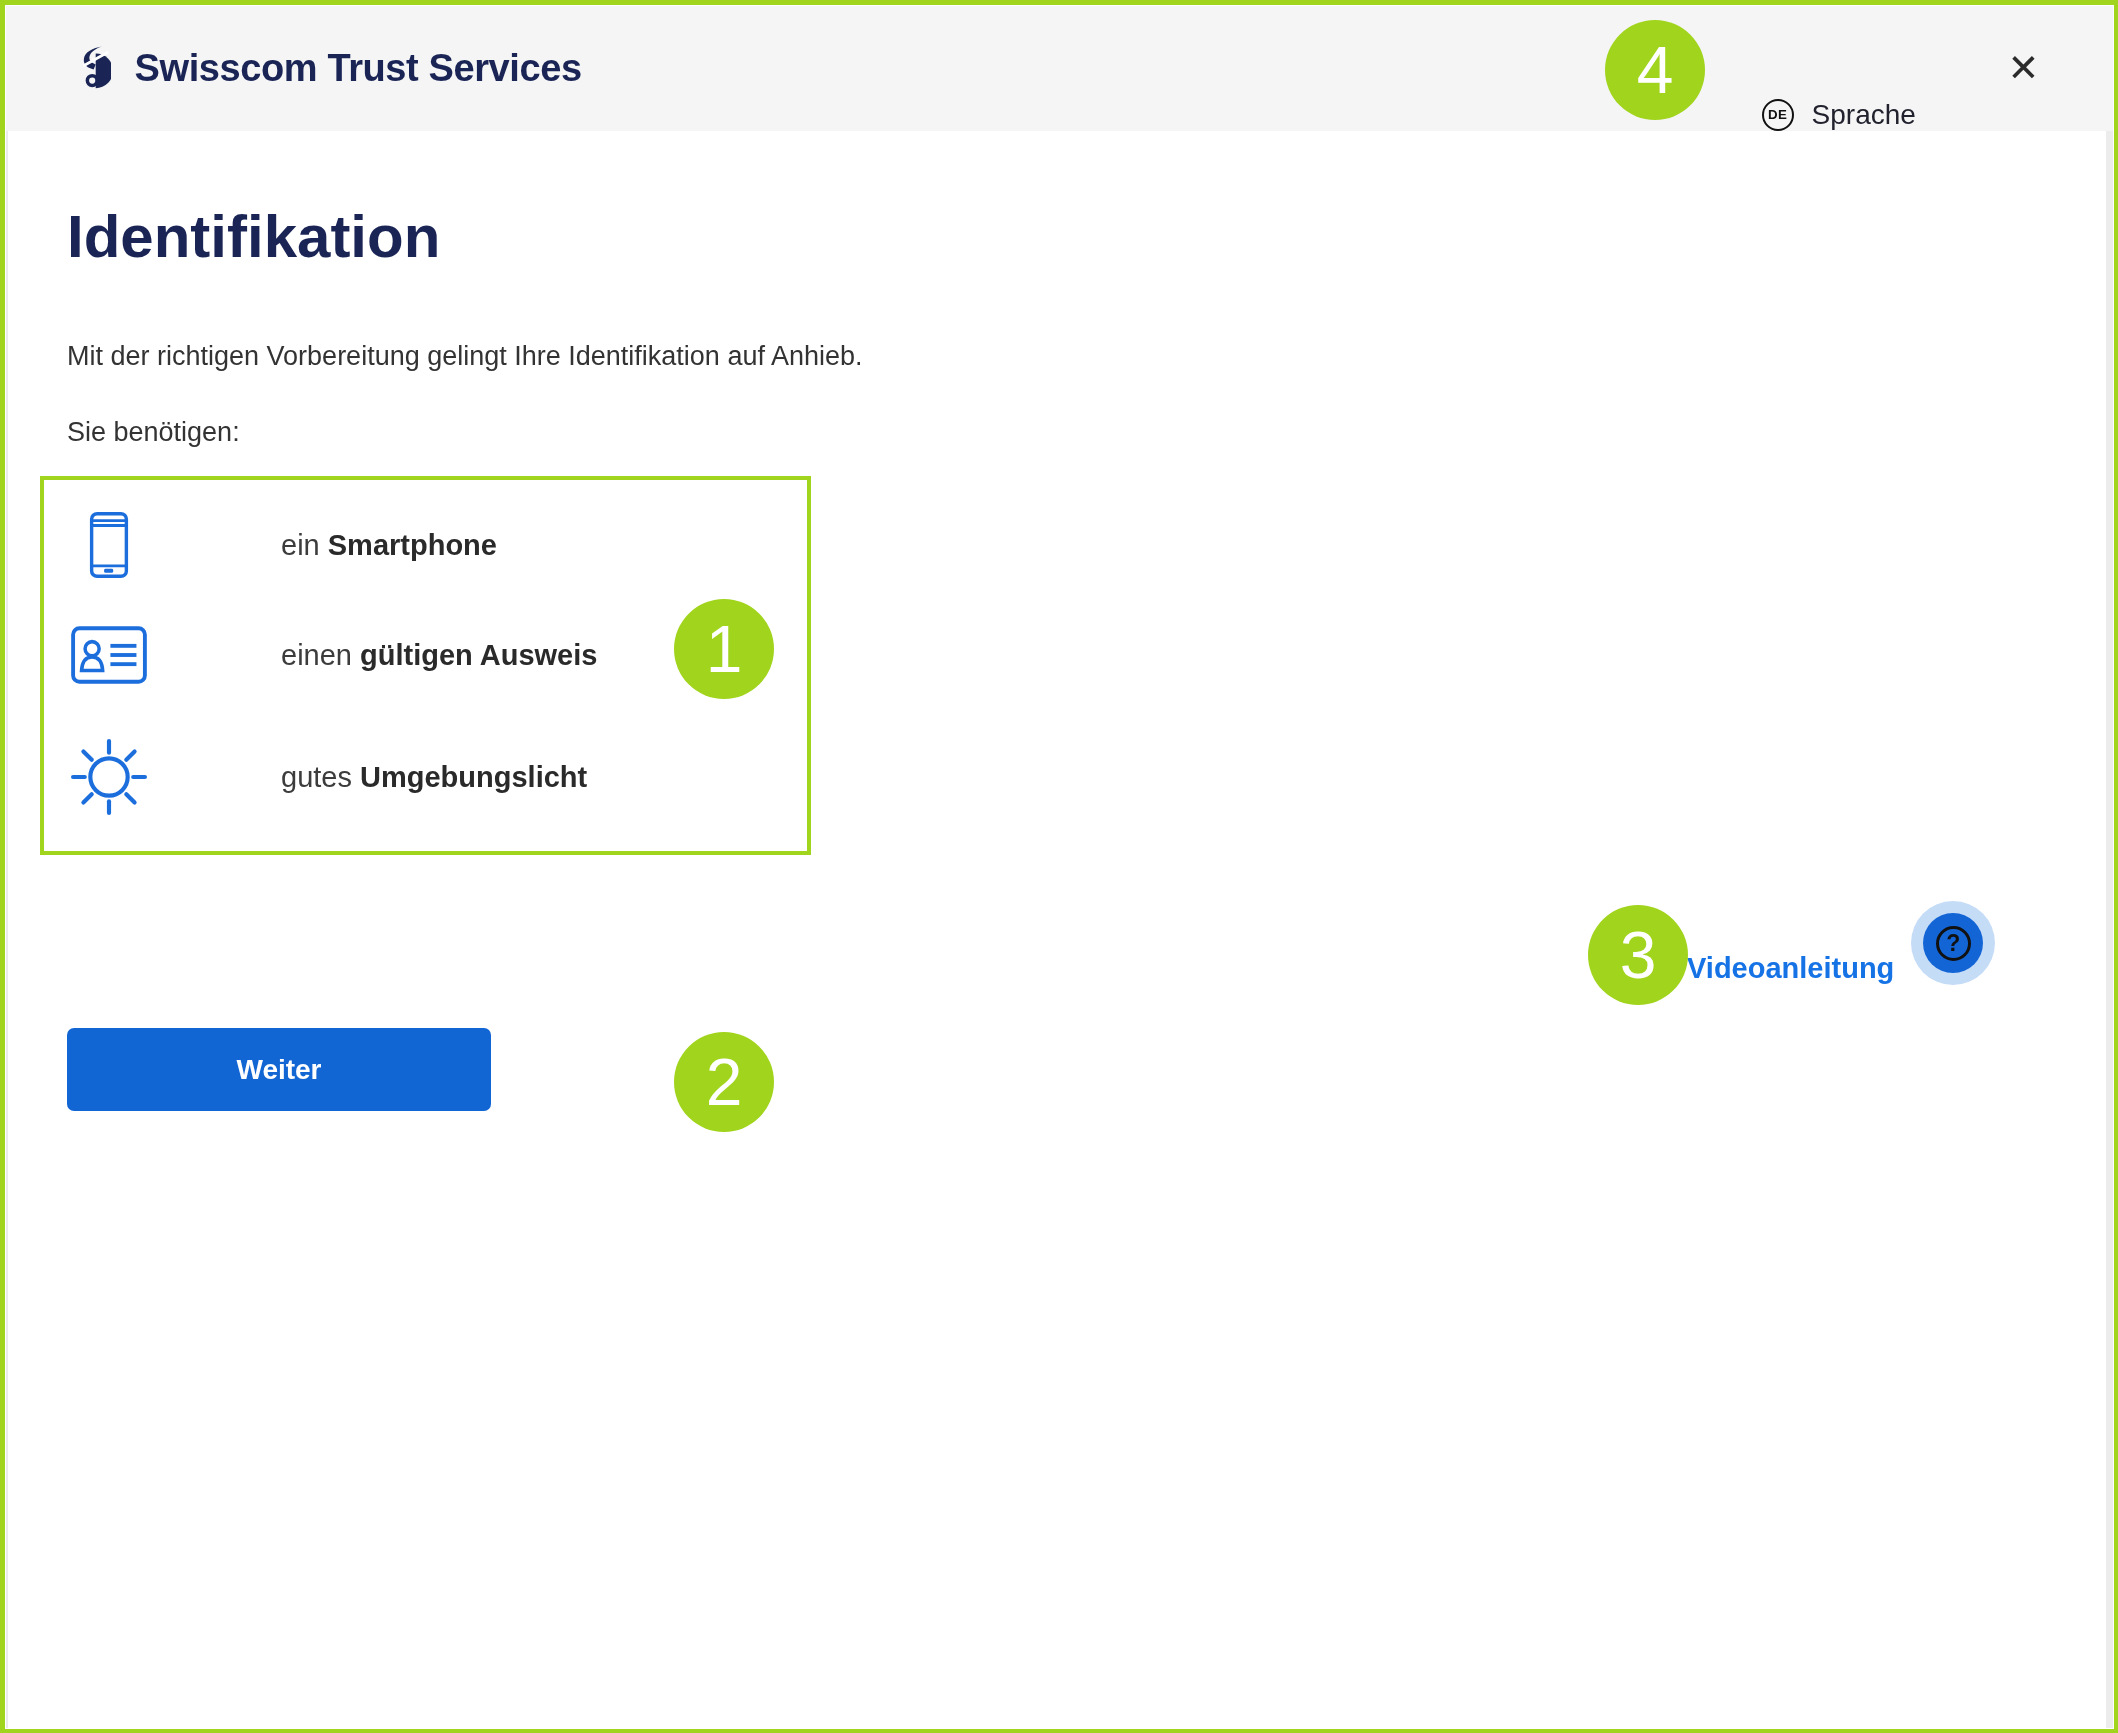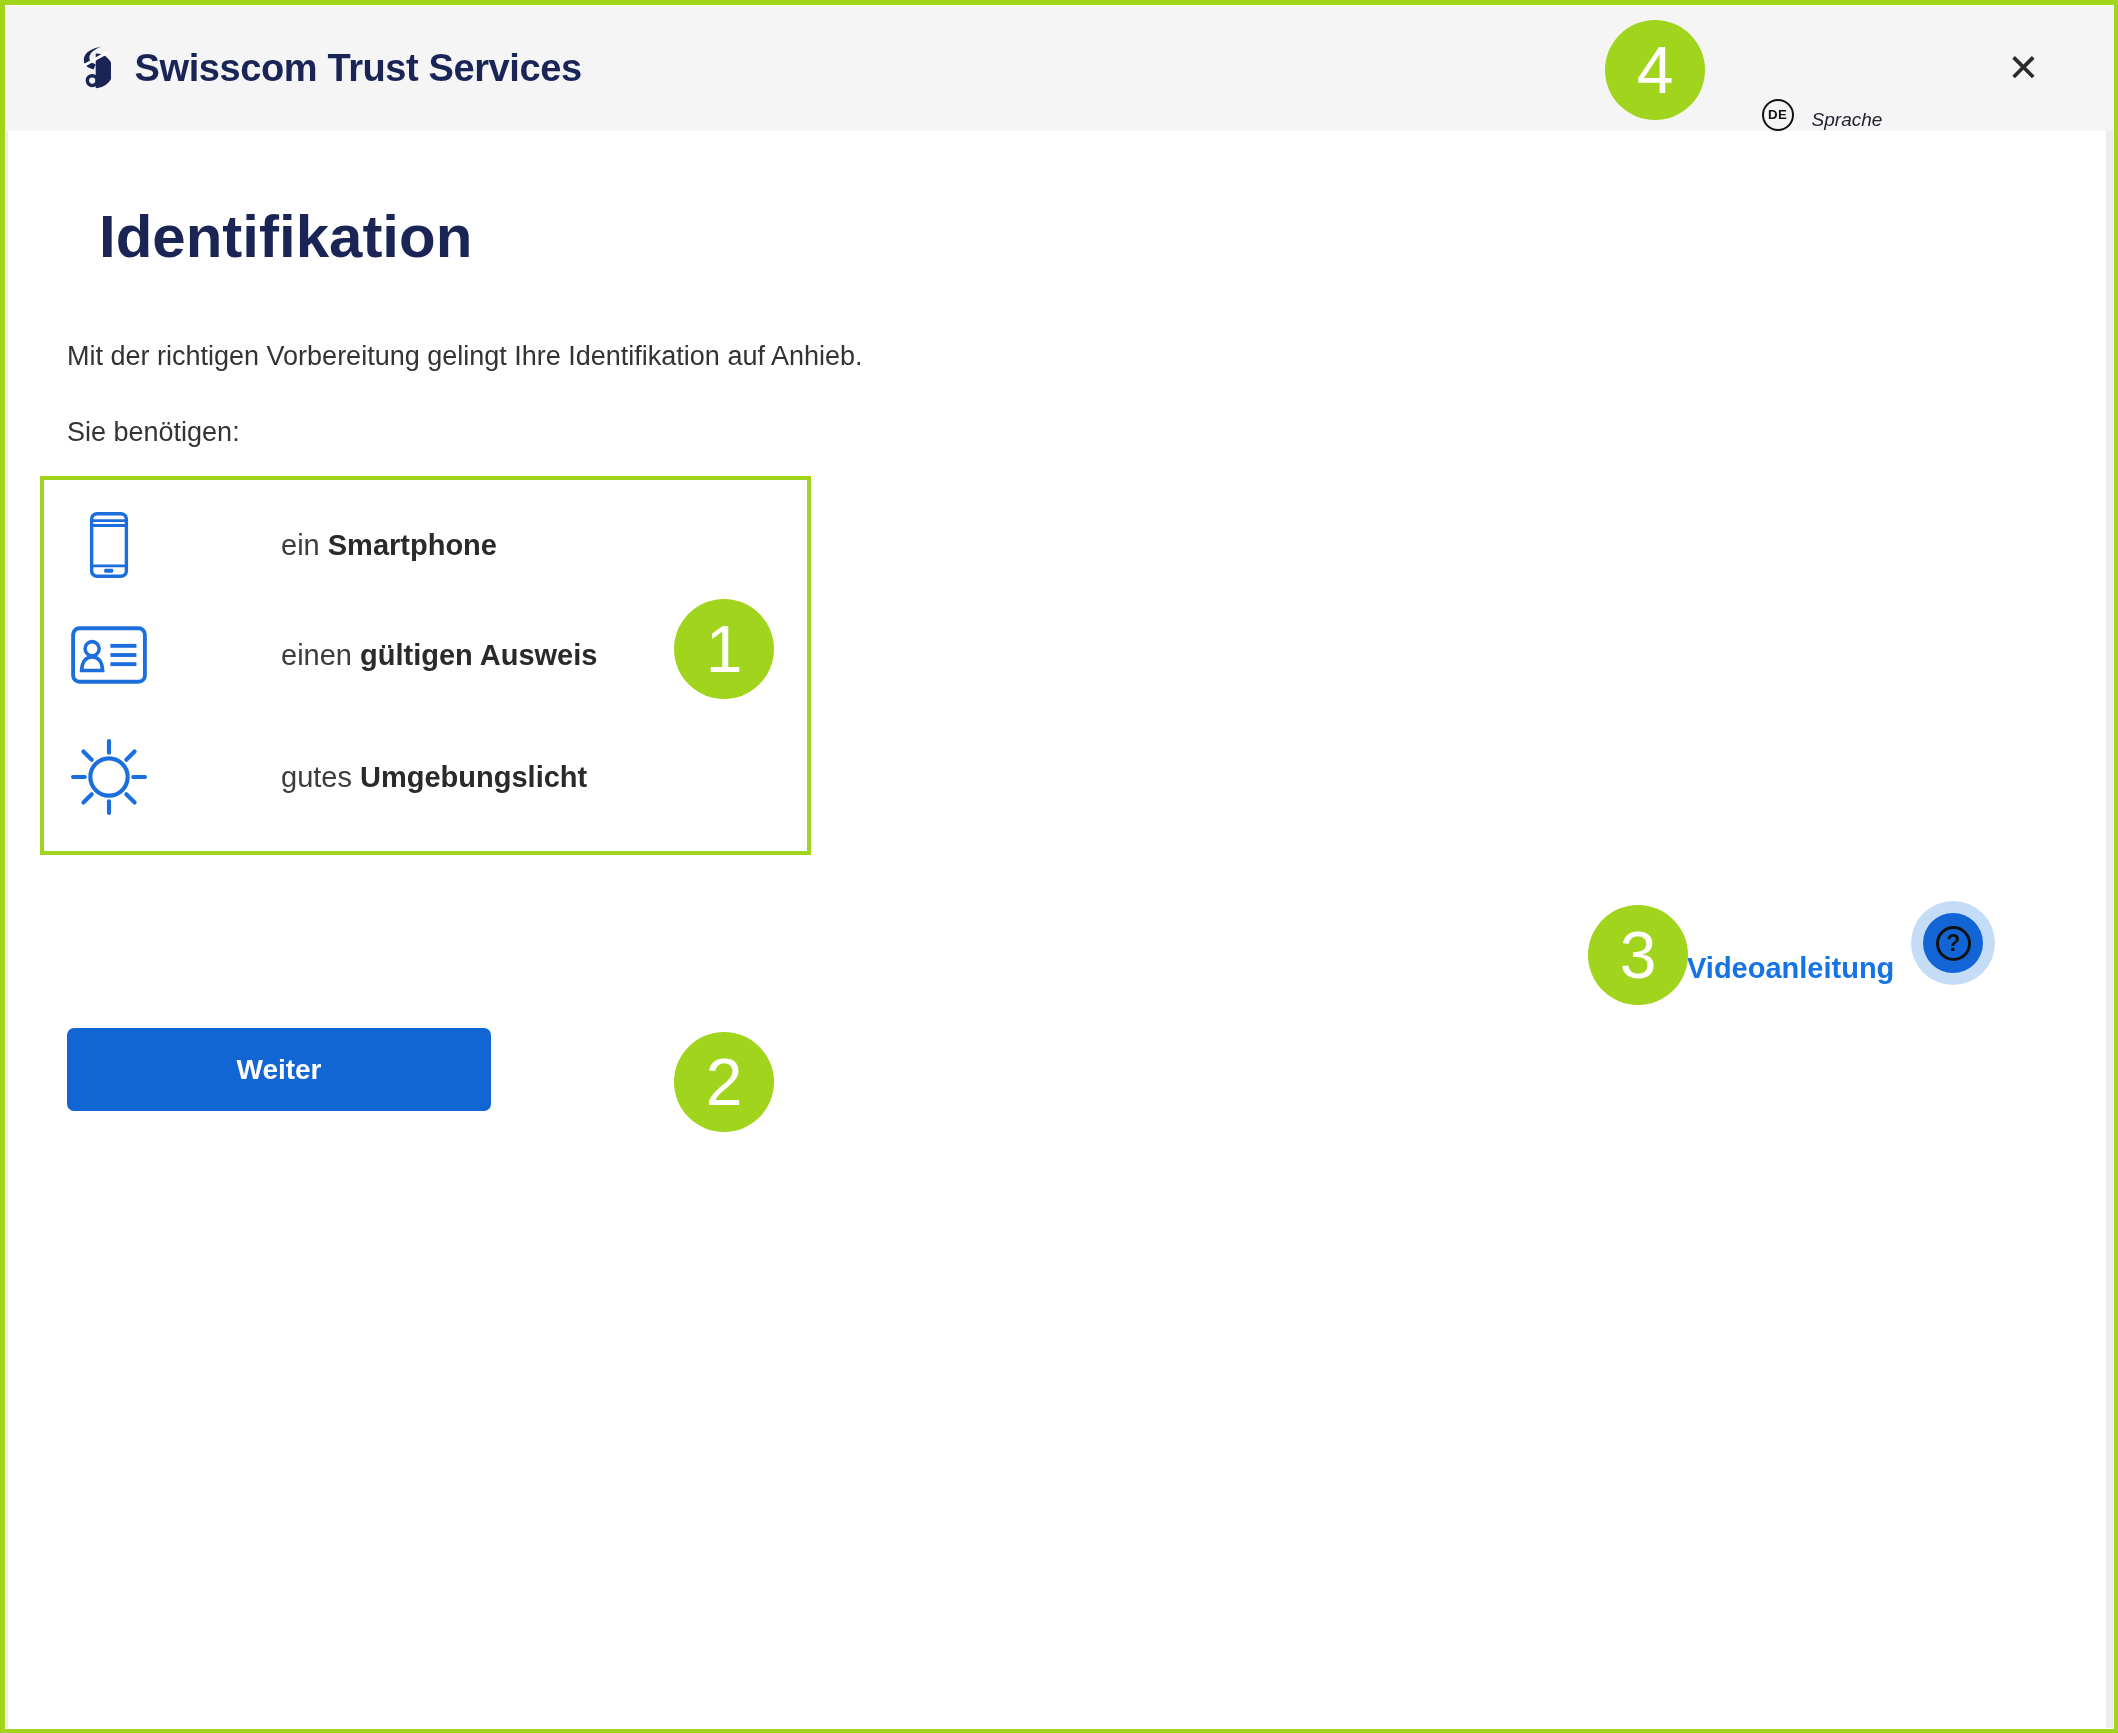--- a/index.html
+++ b/index.html
@@ -22,26 +22,26 @@
   
   .header{position:absolute;left:5.6px;top:5.6px;width:2107px;height:125px;background:var(--header-bg);}
   .logo{position:absolute;left:73px;top:39px;width:32px;height:46px;}
   .brand{position:absolute;left:129px;top:50%;transform:translateY(-50%);
          font-size:38px;font-weight:700;color:var(--navy);letter-spacing:-0.4px;white-space:nowrap;}
   .lang{position:absolute;left:1756px;top:0;height:100%;display:flex;align-items:flex-end;gap:18px;
         background:none;border:none;cursor:pointer;font-family:inherit;}
   .de-badge{width:32px;height:32px;border:2.8px solid #111111;border-radius:50%;
             display:flex;align-items:center;justify-content:center;
             font-size:13.3px;font-weight:700;color:#111111;letter-spacing:0.4px;}
-  .lang-label{font-size:19px;color:#22222e;font-style:italic;}
+  .lang-label{font-size:28px;color:#22222e;}
   .close{position:absolute;left:1999px;top:50%;transform:translateY(-50%);background:none;border:none;
          cursor:pointer;font-size:38px;line-height:1;color:#2b2b2b;font-family:inherit;padding:2.8px;}
 
   
-  .title{position:absolute;left:67px;top:202px;font-size:60px;font-weight:700;color:var(--navy);margin-left:32px;}
+  .title{position:absolute;left:67px;top:202px;font-size:60px;font-weight:700;color:var(--navy);}
   .intro{position:absolute;left:67px;top:341px;font-size:27px;color:var(--body-text);}
   .needs{position:absolute;left:67px;top:417px;font-size:27px;color:var(--body-text);}
 
   .req-box{position:absolute;left:40px;top:476px;width:771px;height:379px;
            border:4.2px solid var(--green);background:#ffffff;}
   .req-row{position:absolute;left:0;width:100%;height:91px;}
   .req-icon{position:absolute;left:65px;top:50%;transform:translate(-50%,-50%);display:flex;}
   .req-text{position:absolute;left:237px;top:50%;transform:translateY(-50%);
             font-size:29px;color:#3c3c3c;white-space:nowrap;}
   .req-text b{font-weight:700;color:#2a2a2a;}

